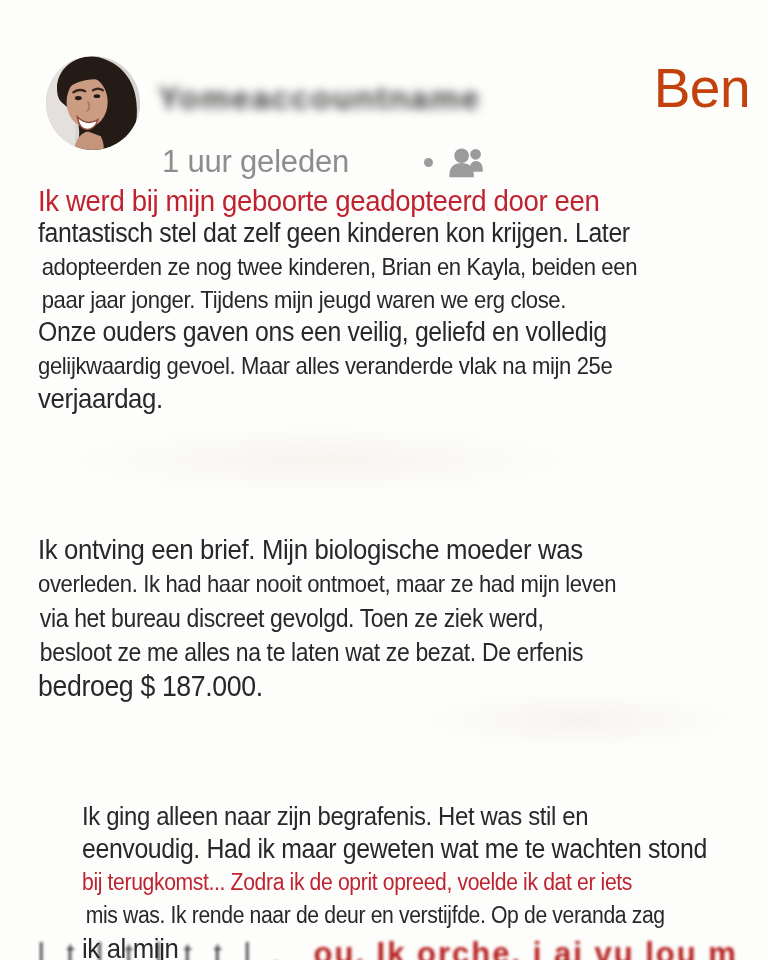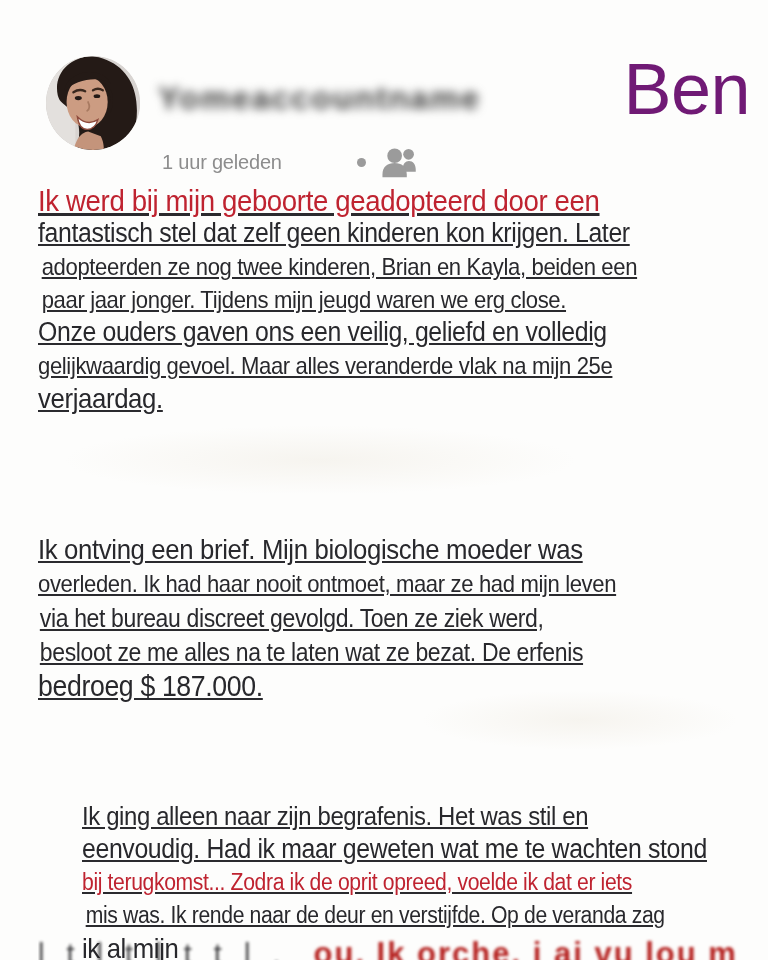--- a/index.html
+++ b/index.html
@@ -24,37 +24,37 @@
     font-size:33px; font-weight:700; color:#414141;
     letter-spacing:1.5px; white-space:nowrap;
     filter:blur(5px);
     transform:scaleY(.95);
   }
   .meta-row {
     position:absolute; left:162px; top:146px;
     display:flex; align-items:center; height:32px;
   }
   .timestamp {
-    font-size:20px; color:#8d8d8d; letter-spacing:-0.2px;
+    font-size:31px; color:#8d8d8d; letter-spacing:-0.2px;
   }
   .meta-dot {
     width:9px; height:9px; border-radius:50%;
     background:#9b9b9b; margin-left:75px;
   }
   .friends-icon { margin-left:12px; width:44px; height:34px; }
   .friends-icon svg { display:block; width:100%; height:100%; }
 
   .corner-name {
-    position:absolute; right:18px; top:48px;
-    font-size:72px; color:#701a75; letter-spacing:-0.5px;
+    position:absolute; right:18px; top:56px;
+    font-size:55px; color:#c2410c; letter-spacing:-0.5px;
     white-space:nowrap;
   }
 
   
-  .para { position:absolute; left:38px; width:720px;text-decoration:underline; }
+  .para { position:absolute; left:38px; width:720px; }
   .p1 { top:184px; }
   .p2 { top:533px; }
   .p3 { top:800px;margin-left:44px; }
   .line {
     display:block; white-space:nowrap;
     letter-spacing:-0.4px;
     transform:scaleX(.92); transform-origin:0 50%;
     color:#28282c;
   }
   .p1 .line, .p3 .line { line-height:33px; height:33px; }

